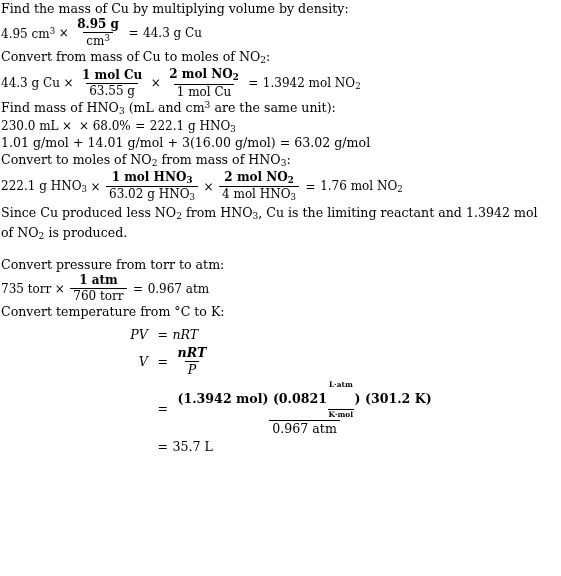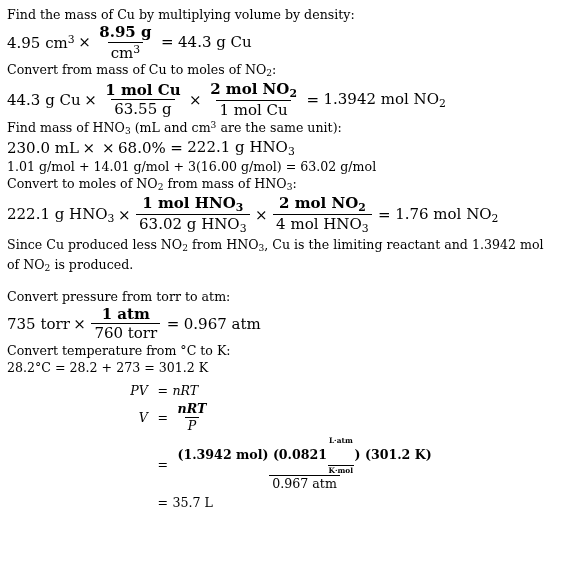--- a/index.html
+++ b/index.html
@@ -11,21 +11,21 @@
     width: 561px;
     height: 576px;
     font-family: "DejaVu Serif", "Liberation Serif", serif;
     color: #000000;
     overflow: hidden;
   }
   #page {
     position: relative;
     width: 561px;
     height: 432px;
-    padding: 7px;
+    padding: 1px;
     box-sizing: border-box;
   }
 
   
   .line {
     font-size: 12.6px;
     line-height: 1.28;
     margin: 0 0 1px 0;
     white-space: nowrap;
   }
@@ -36,21 +36,21 @@
     text-justify: inter-word;
     margin: 0 0 1px 0;
     width: 561px;
   }
   .para.last { text-align: left; }
 
   
   .mathline {
     display: flex;
     align-items: center;
-    font-size: 15px;
+    font-size: 12px;
     margin: 1px 0 1px 0;
     white-space: nowrap;
   }
   .mathline > * { flex: none; }
 
   .op { padding: 0 3.5px; }
   .eq { padding: 0 4.5px; }
 
   
   .frac {
@@ -191,21 +191,20 @@
     <span class="op">×</span>
     <span class="frac">
       <span class="num">1 atm</span>
       <span class="den">760 torr</span>
     </span>
     <span class="eq">=</span>
     <span>0.967 atm</span>
   </div>
 
   <div class="line">Convert temperature from °C to K:</div>
-  <div class="line">28.2°C = 28.2 + 273 = 301.2 K</div>
 
 
   <div class="eqblock">
 
     <div class="lhs"><span class="it">PV</span></div>
     <div class="rhs">
       <span class="eq">=</span>
       <span class="it">nRT</span>
     </div>
 

